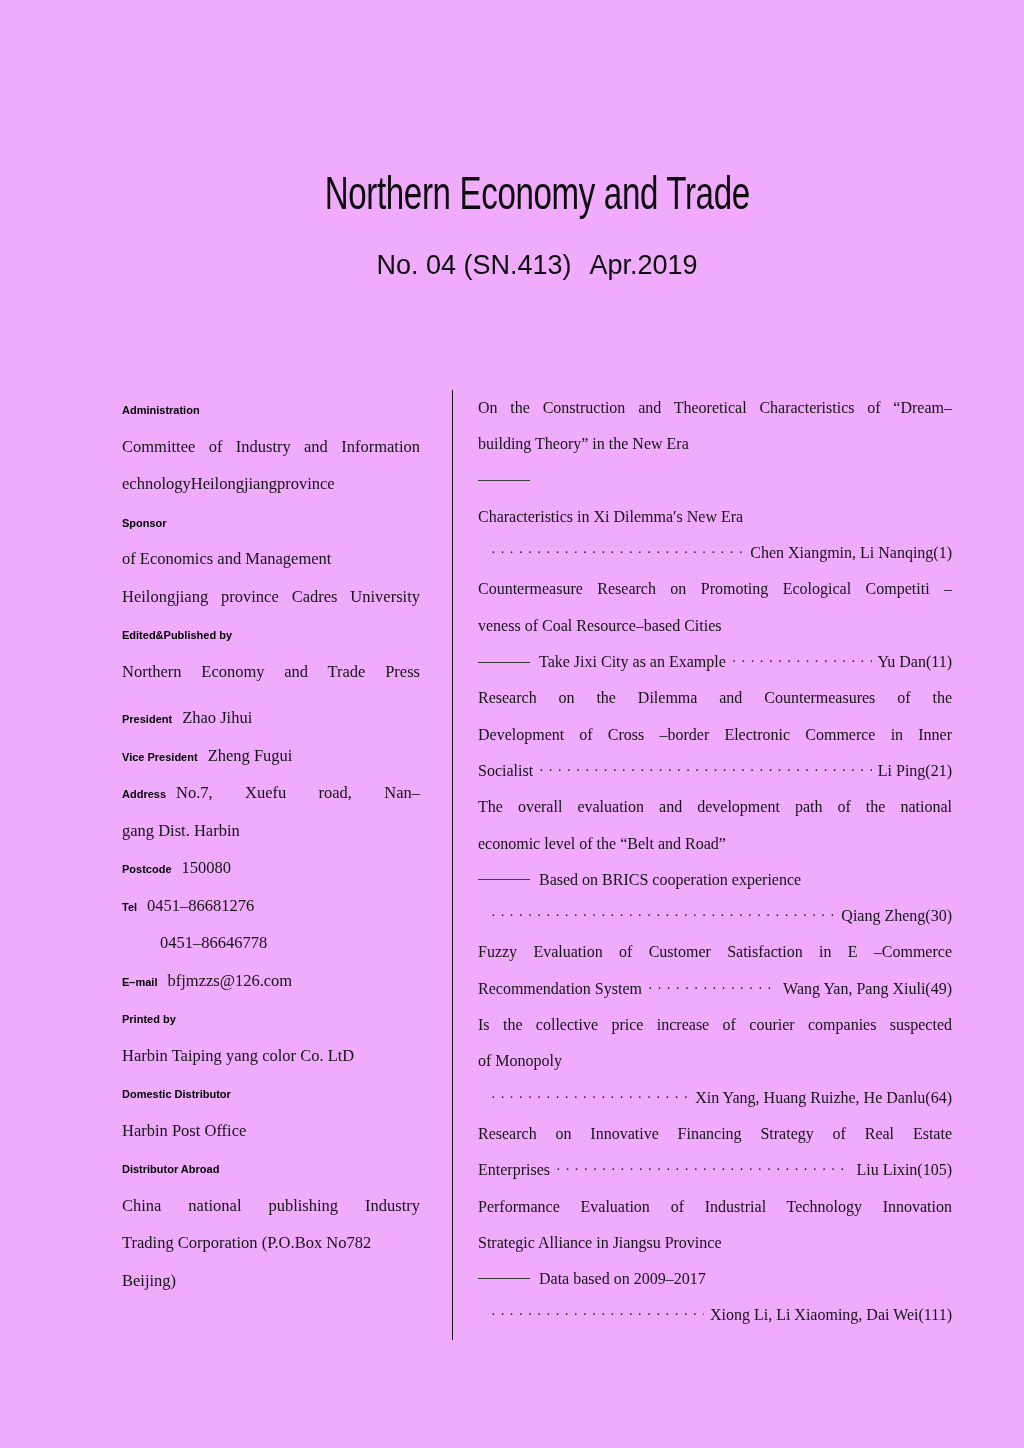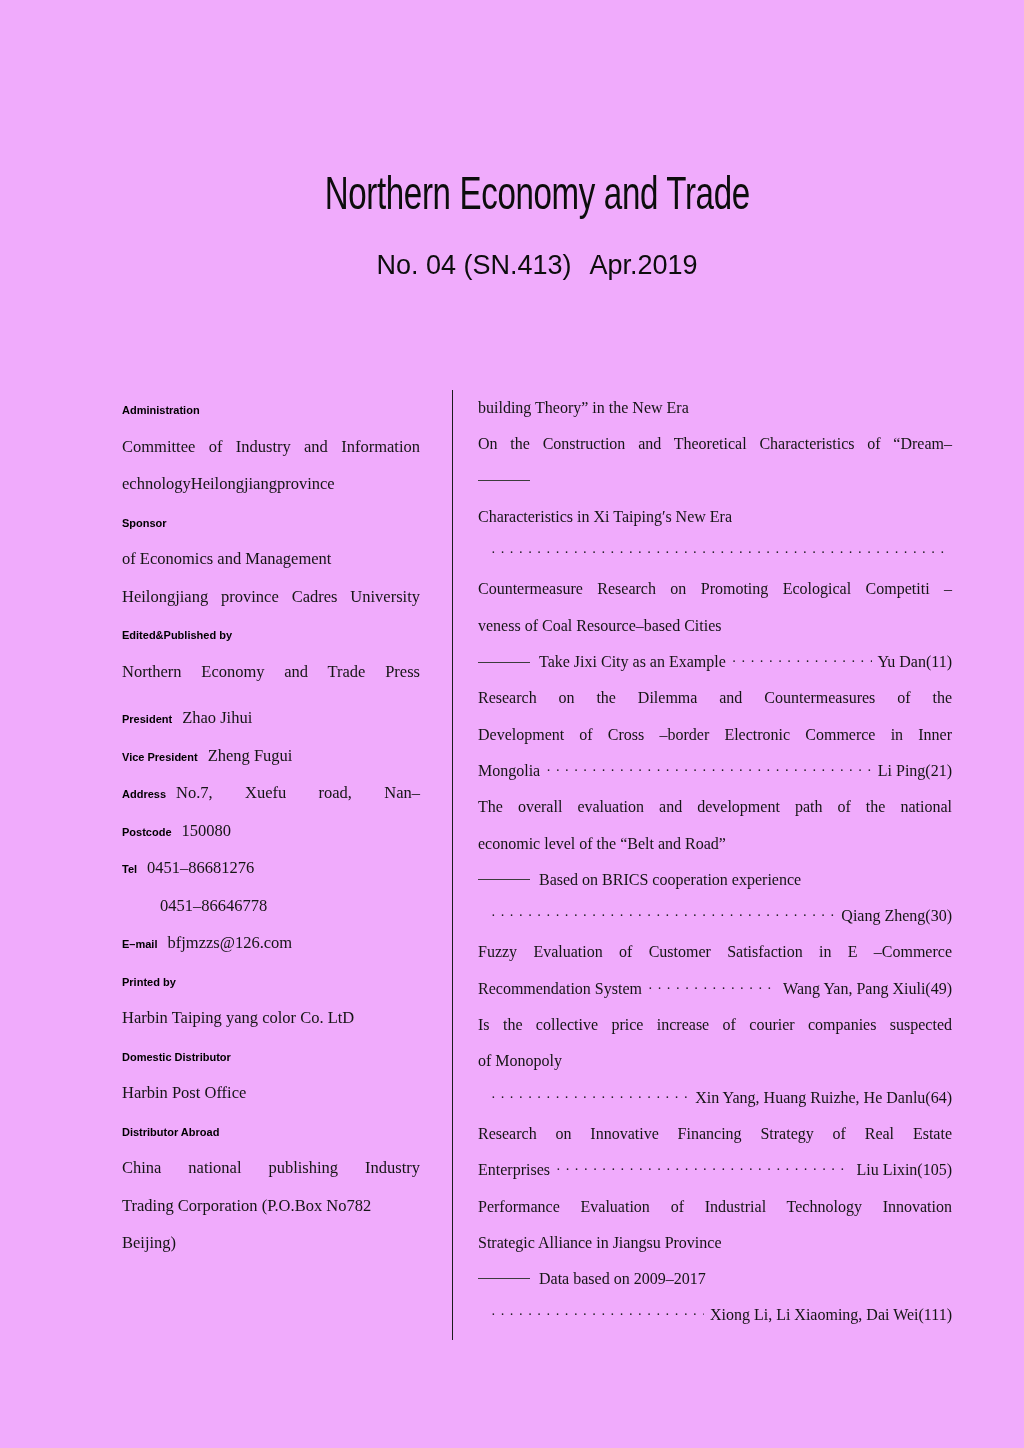--- a/index.html
+++ b/index.html
@@ -61,55 +61,57 @@
       <div class="irow j">Committee of Industry and Information</div>
       <div class="irow">echnologyHeilongjiangprovince</div>
       <div class="irow"><span class="ilabel">Sponsor</span></div>
       <div class="irow">of Economics and Management</div>
       <div class="irow j">Heilongjiang province Cadres University</div>
       <div class="irow"><span class="ilabel">Edited&amp;Published by</span></div>
       <div class="irow j">Northern Economy and Trade Press</div>
       <div class="irow gap"><span class="ilabel">President</span><span>Zhao Jihui</span></div>
       <div class="irow"><span class="ilabel">Vice President</span><span>Zheng Fugui</span></div>
       <div class="irow j"><span class="ilabel">Address</span><span>No.7, Xuefu road, Nan–</span></div>
+      <div class="irow">gang Dist. Harbin</div>
       <div class="irow"><span class="ilabel">Postcode</span><span>150080</span></div>
       <div class="irow"><span class="ilabel">Tel</span><span>0451–86681276</span></div>
       <div class="irow indent">0451–86646778</div>
       <div class="irow"><span class="ilabel">E–mail</span><span>bfjmzzs@126.com</span></div>
       <div class="irow"><span class="ilabel">Printed by</span></div>
       <div class="irow">Harbin Taiping yang color Co. LtD</div>
       <div class="irow"><span class="ilabel">Domestic Distributor</span></div>
       <div class="irow">Harbin Post Office</div>
       <div class="irow"><span class="ilabel">Distributor Abroad</span></div>
       <div class="irow j">China national publishing Industry</div>
       <div class="irow">Trading Corporation (P.O.Box No782</div>
       <div class="irow">Beijing)</div>
     </div>
 
     <div class="toc">
+      <div class="tline j">On the Construction and Theoretical Characteristics of “Dream–</div>
       <div class="tline">building Theory” in the New Era</div>
-      <div class="tline j">On the Construction and Theoretical Characteristics of “Dream–</div>
       <div class="tline j"><span class="dash"></span></div>
-      <div class="tline">Characteristics in Xi Taiping′s New Era</div>
+      <div class="tline">Characteristics in Xi Dilemma′s New Era</div>
       <div class="tline leader indent">
           <span class="pre"></span>
           <span class="dots"></span>
+          <span class="post">Chen Xiangmin, Li Nanqing(1)</span>
         </div>
       <div class="tline j">Countermeasure Research on Promoting Ecological Competiti –</div>
       <div class="tline">veness of Coal Resource–based Cities</div>
       <div class="tline leader">
           <span class="dash"></span>
           <span class="pre">Take Jixi City as an Example</span>
           <span class="dots"></span>
           <span class="post">Yu Dan(11)</span>
         </div>
       <div class="tline j">Research on the Dilemma and Countermeasures of the</div>
       <div class="tline j">Development of Cross –border Electronic Commerce in Inner</div>
       <div class="tline leader">
-          <span class="pre">Mongolia</span>
+          <span class="pre">Socialist</span>
           <span class="dots"></span>
           <span class="post">Li Ping(21)</span>
         </div>
       <div class="tline j">The overall evaluation and development path of the national</div>
       <div class="tline">economic level of the “Belt and Road”</div>
       <div class="tline"><span class="dash"></span><span>Based on BRICS cooperation experience</span></div>
       <div class="tline leader indent">
           <span class="pre"></span>
           <span class="dots"></span>
           <span class="post">Qiang Zheng(30)</span>

